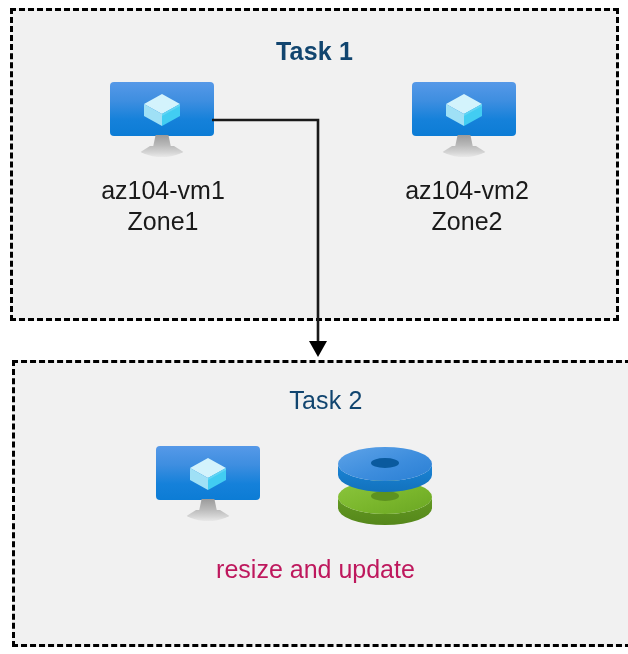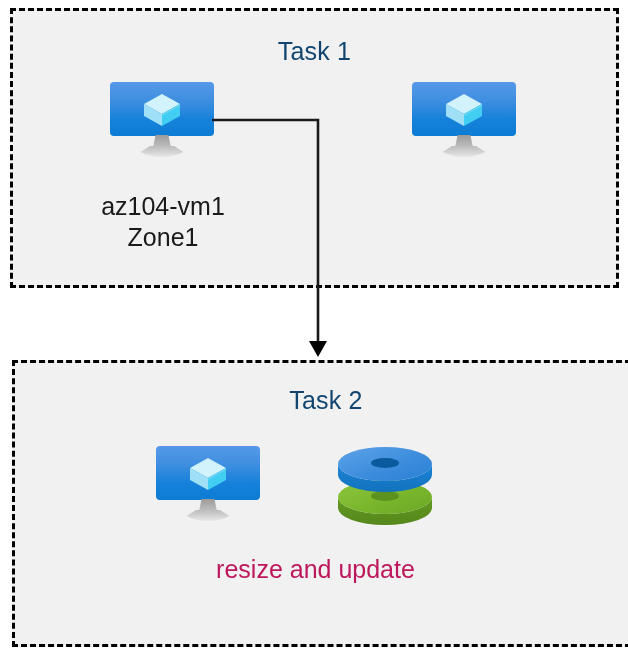--- a/index.html
+++ b/index.html
@@ -25,21 +25,22 @@
   .task-box {
     position: absolute;
     box-sizing: border-box;
     background: #f1f1f1;
     border: 3px dashed #000000;
   }
   #task-box-1 {
     left: 10px;
     top: 8px;
     width: 609px;
-    height: 280px;
+    height: 313px;
+    font-weight: bold;
   }
   #task-box-2 {
     left: 12px;
     top: 360px;
     width: 628px;
     height: 287px;
   }
 
   .task-title {
     position: absolute;
@@ -116,21 +117,21 @@
   
   .node-label {
     position: absolute;
     text-align: center;
     color: #1a1a1a;
     font-size: 25px;
     line-height: 31px;
     font-family: "Liberation Sans", sans-serif;
     white-space: pre-line;
   }
-  #vm1-label { left: 48px;  top: 191px; width: 230px; }
+  #vm1-label { left: 48px;  top: 175px; width: 230px; }
   #vm2-label { left: 352px; top: 175px; width: 230px; }
   #task2-caption {
     left: 12px;
     top: 555px;
     width: 607px;
     text-align: center;
     font-size: 25px;
     color: #be185d;
     position: absolute;
     font-family: "Liberation Sans", sans-serif;
@@ -164,20 +165,22 @@
       <polygon points="1,11 19,21 19,33 1,23" fill="#9fe0f6"></polygon>
       <polygon points="37,11 19,21 19,33 37,23" fill="#42cdf2"></polygon>
       <polygon points="19,21 37,11 37,13 19,23" fill="#6fd9f5" opacity="0.7"></polygon>
     </svg>
     <div class="vm-stand-neck"></div>
     <div class="vm-stand-base"></div>
   </div>
 
   <div class="node-label" id="vm1-label">az104-vm1
 Zone1</div>
+  <div class="node-label" id="vm2-label">az104-vm2
+Zone2</div>
 
   <div class="task-box" id="task-box-2">
     <div class="task-title" id="task-2-title">Task 2</div>
   </div>
 
   <div class="vm-icon" style="left:156px; top:446px;">
     <div class="vm-screen"></div>
     <svg class="vm-cube" viewBox="0 0 38 34">
       <polygon points="19,1 37,11 19,21 1,11" fill="#d3f3fc"></polygon>
       <polygon points="1,11 19,21 19,33 1,23" fill="#9fe0f6"></polygon>

